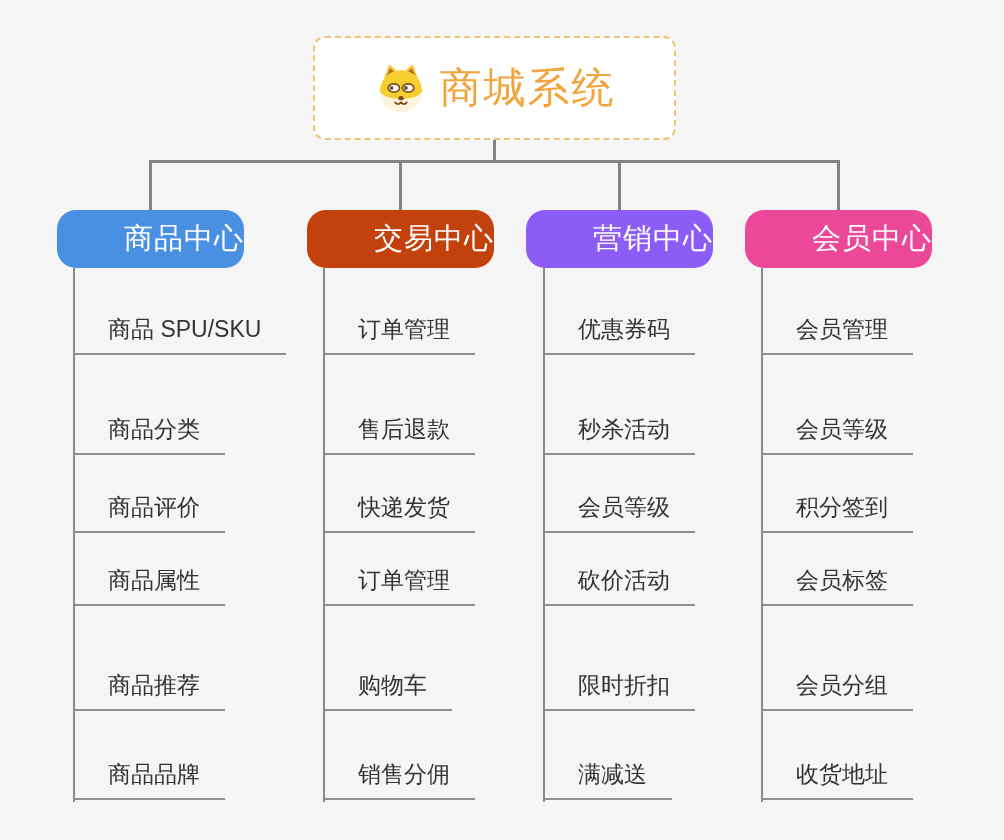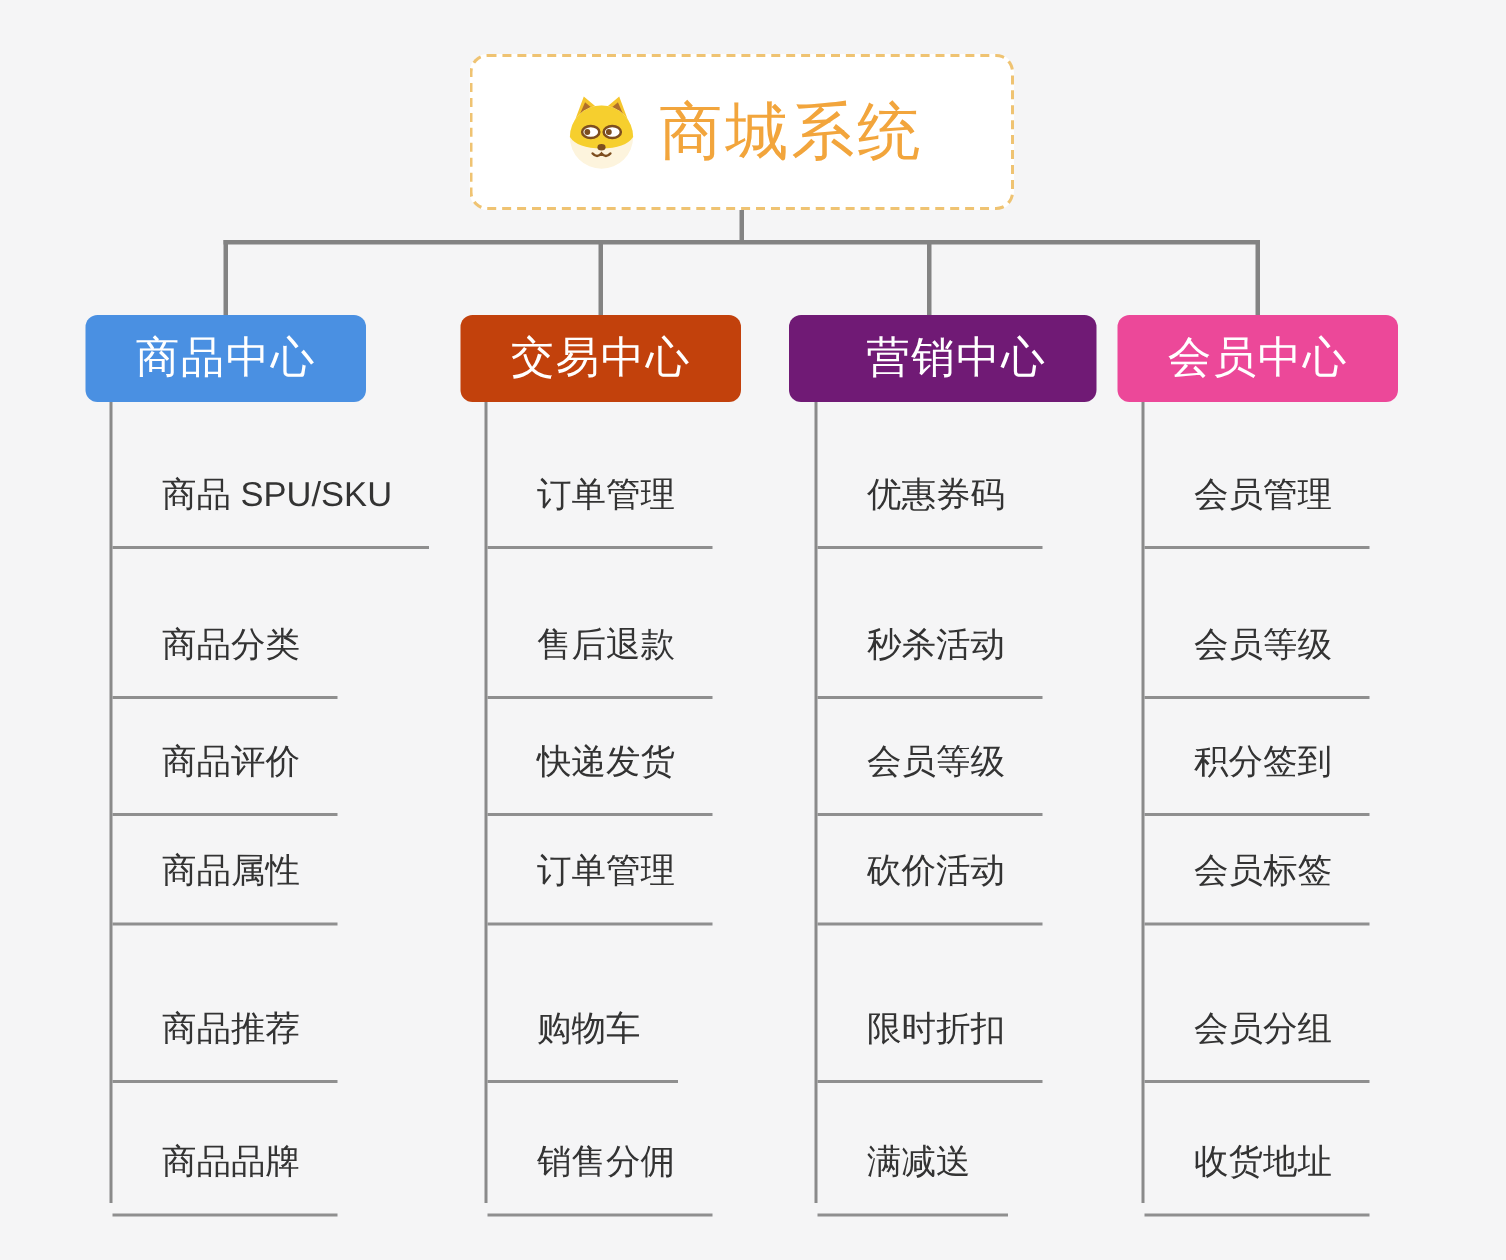--- a/index.html
+++ b/index.html
@@ -44,24 +44,24 @@
     color: #f2a53c;
     letter-spacing: 2px;
     white-space: nowrap;
   }
   .shiba { display: inline-flex; }
   
   .branch-box {
     position: absolute;
     top: 210px;
     width: 187px; height: 58px;
-    border-radius: 8px;
+    border-radius: 19px;
     display: flex;
     align-items: center;
-    justify-content: center;
+    justify-content: flex-end;
     cursor: pointer;
   }
   .branch-box span {
     color: #ffffff;
     font-size: 29px;
     letter-spacing: 1px;
     white-space: nowrap;
   }
   .branch-1 { left: 57px;  background: #4a90e2; }
   .branch-2 { left: 307px; background: #ec5b55; }
@@ -77,21 +77,21 @@
   }
   .col-1 { left: 73px; }
   .col-2 { left: 323px; }
   .col-3 { left: 543px; }
   .col-4 { left: 761px; }
   .leaf {
     position: absolute;
     left: 0;
     display: inline-block;
     white-space: nowrap;
-    padding: 0 25px 20px 33px;
+    padding: 0 25px 9px 33px;
     border-bottom: 2px solid #8f8f8f;
     font-size: 23px;
     line-height: 30px;
     color: #333333;
     cursor: pointer;
   }
   .r1 { top: 46px; }
   .r2 { top: 146px; }
   .r3 { top: 224px; }
   .r4 { top: 297px; }
@@ -129,21 +129,21 @@
     </span>
     <span class="root-title">商城系统</span>
   </div>
 
   <div class="branch-box branch-1" style="background-color: rgb(74, 144, 226);">
     <span>商品中心</span>
   </div>
   <div class="branch-box branch-2" style="background-color: #c2410c;">
     <span>交易中心</span>
   </div>
-  <div class="branch-box branch-3" style="background-color: #701a75; padding-left: 18px;">
+  <div class="branch-box branch-3" style="background-color: #8b5cf6;">
     <span>营销中心</span>
   </div>
   <div class="branch-box branch-4" style="background-color: #ec4899;">
     <span>会员中心</span>
   </div>
 
   <div class="col col-1">
     <div class="leaf r1">商品 SPU/SKU</div>
     <div class="leaf r2">商品分类</div>
     <div class="leaf r3">商品评价</div>

